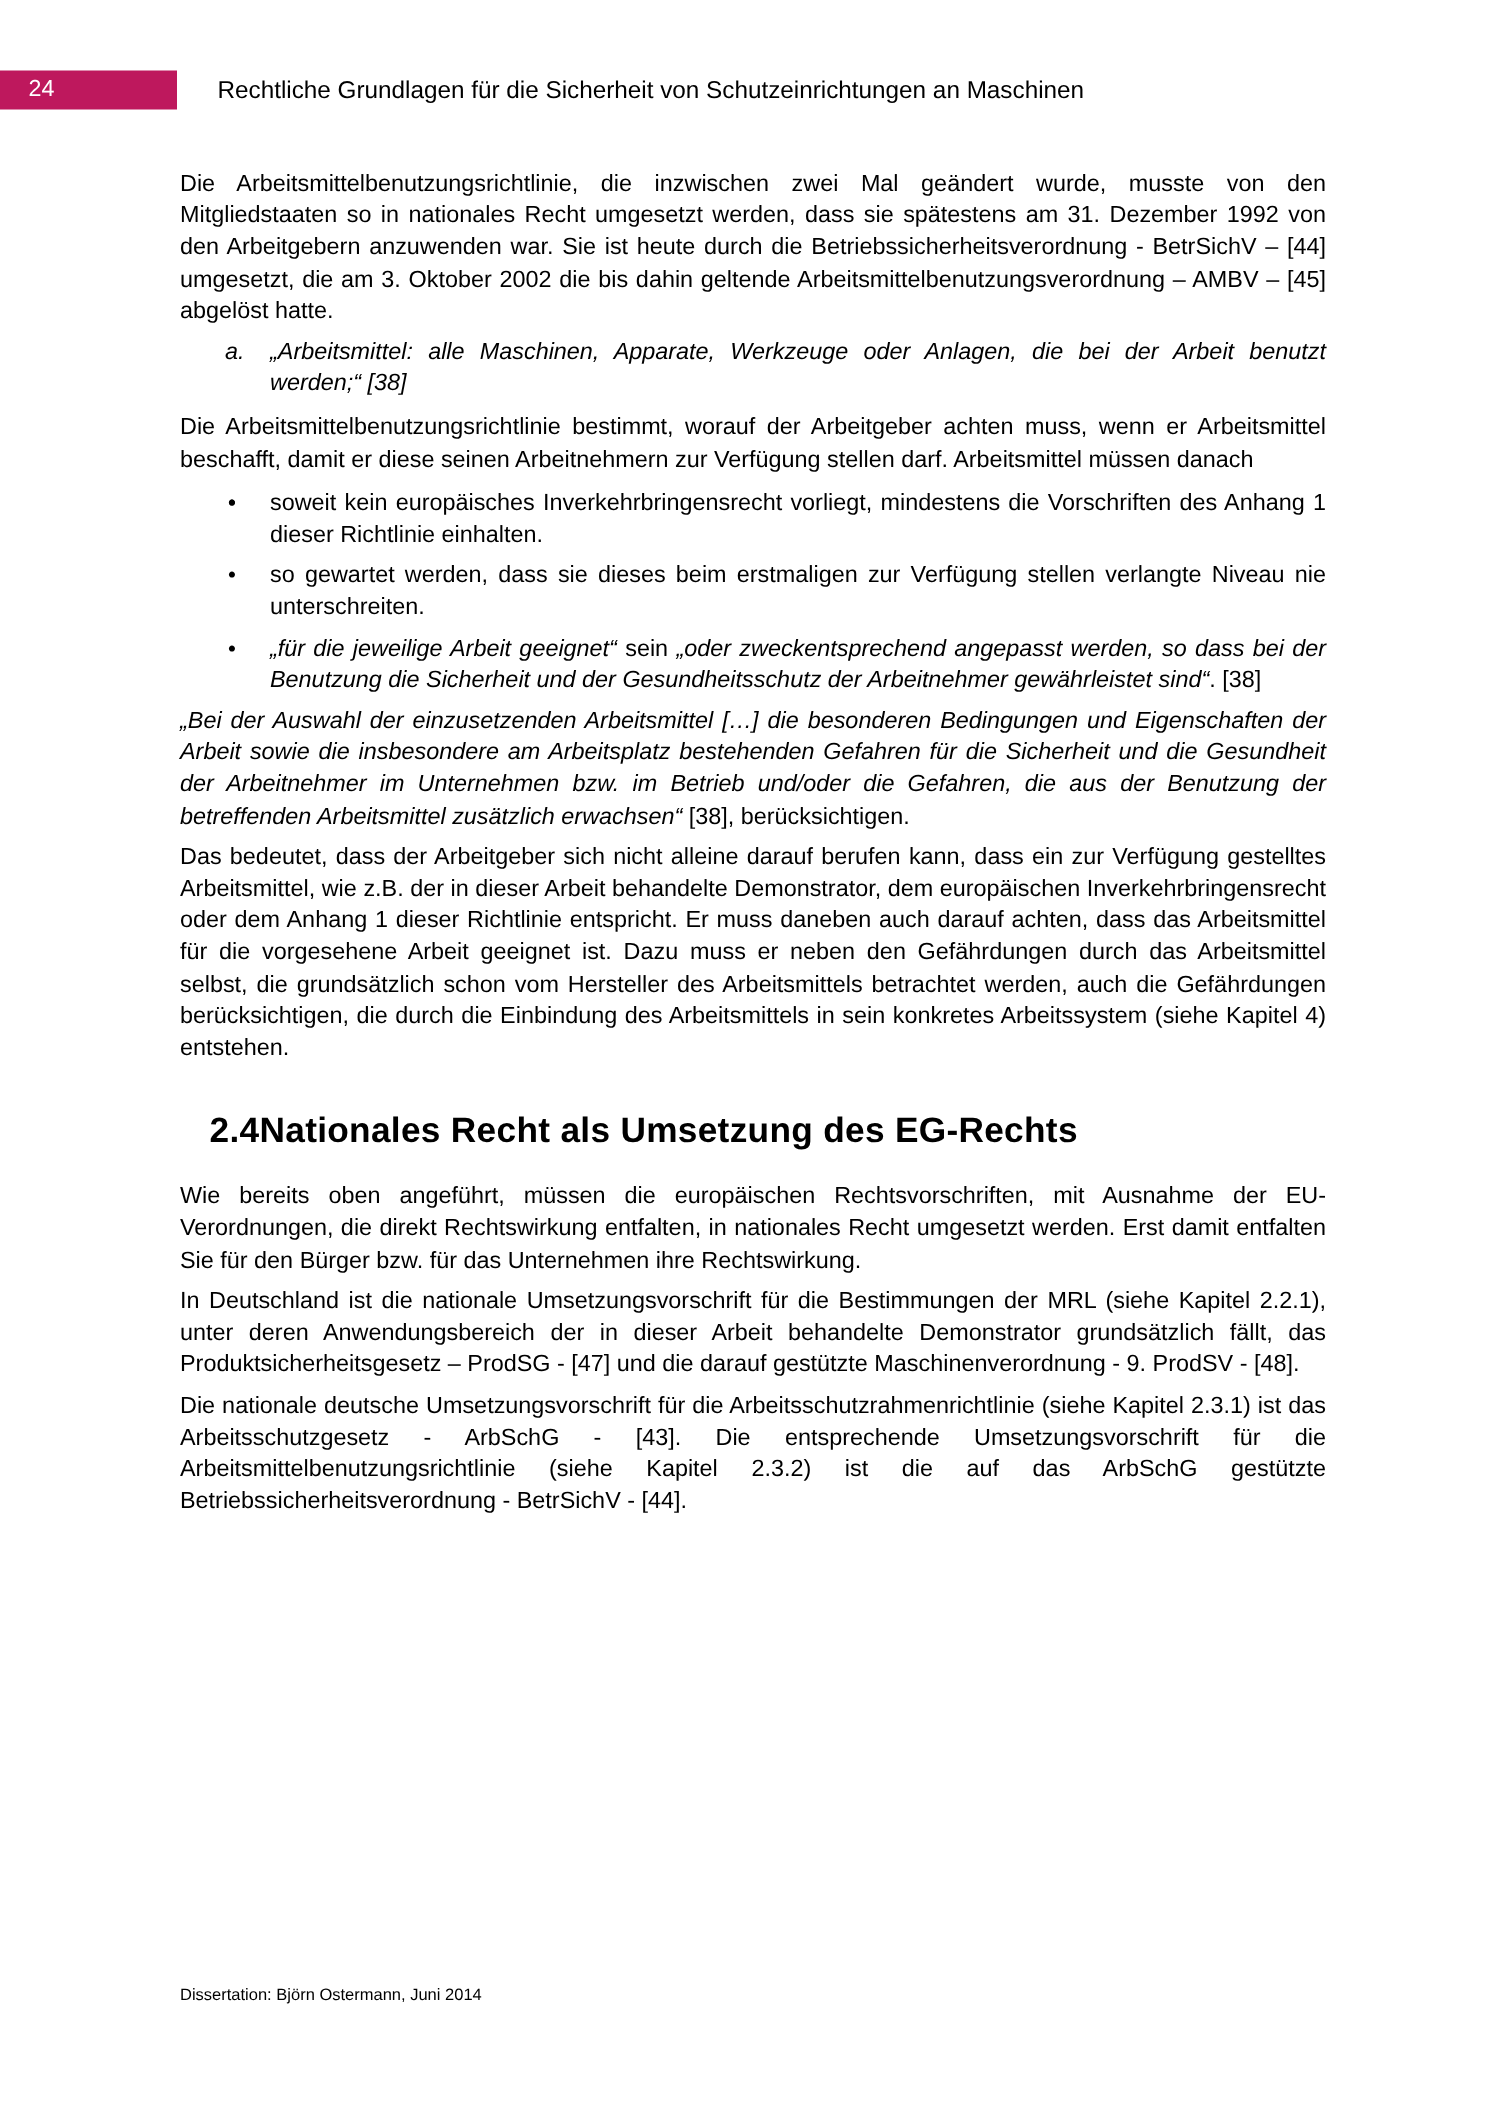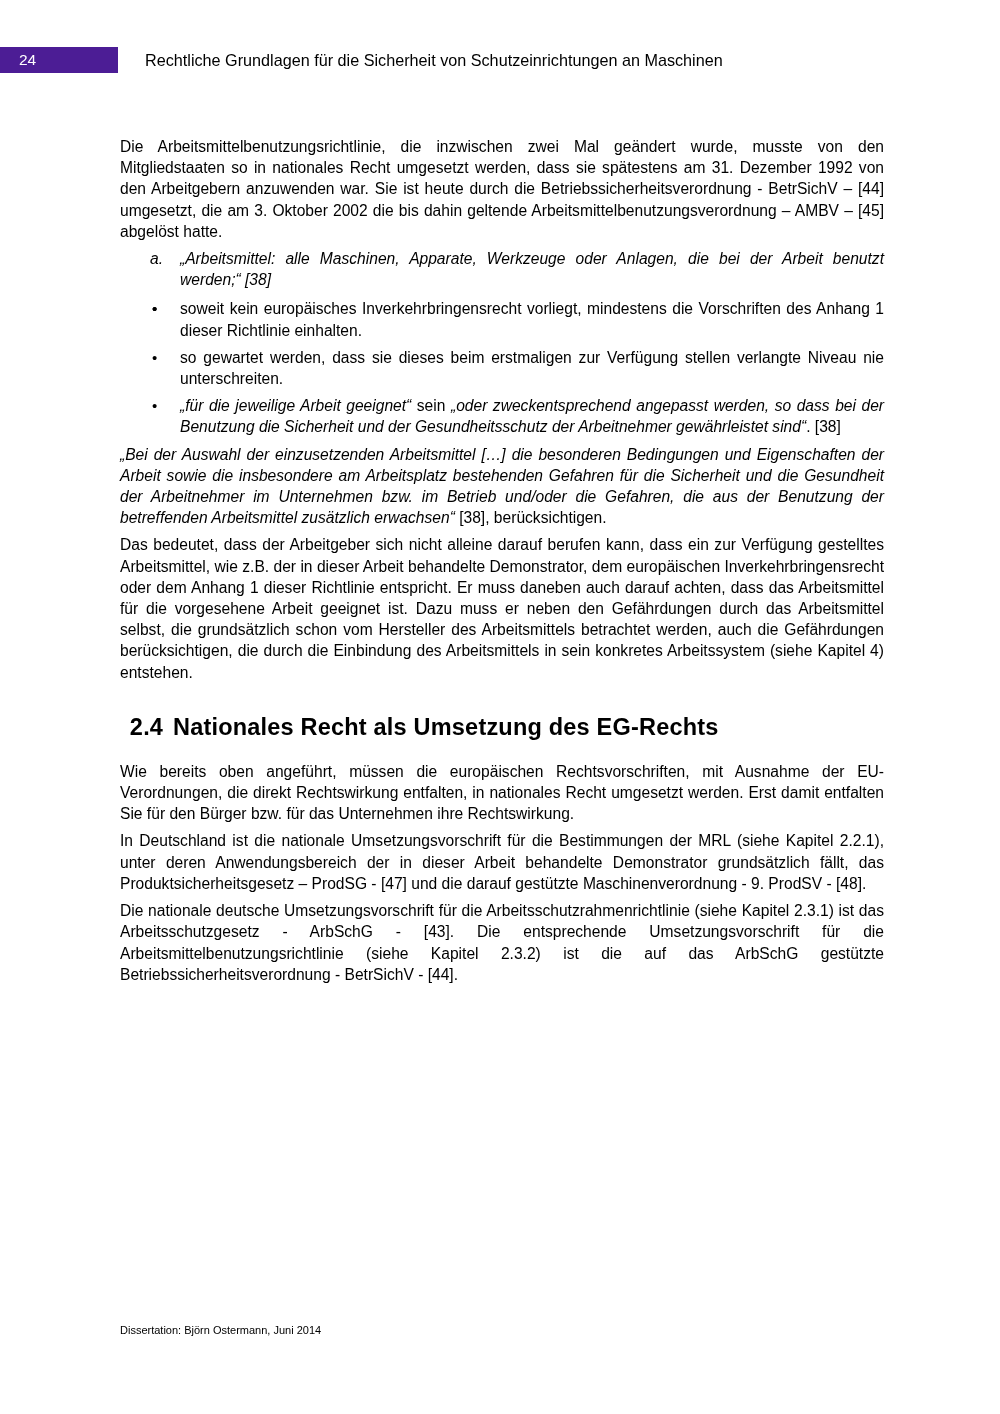--- a/index.html
+++ b/index.html
@@ -8,36 +8,35 @@
     position: relative;
     background: #ffffff;
     font-family: "Liberation Sans", sans-serif;
     color: #000000;
     overflow: hidden;
   }
   
   .pagenum-box {
     position: absolute; left: 0; top: 47px;
     width: 118px; height: 26px;
-    background: #4c1d95;
+    background: #be185d;
     color: #ffffff;
     font-size: 15.5px; line-height: 26px;
     padding-left: 19px; box-sizing: border-box;
   }
   .header-title {
     position: absolute; left: 145px; top: 51px;
     font-size: 16.2px; white-space: nowrap;
   }
   
   .content {
     position: absolute; left: 120px; top: 112px;
     width: 764px;
     font-size: 15.6px; line-height: 21.2px;
     text-align: justify;
-    margin-top: 24px;
   }
   .content p { margin: 0 0 6px 0; }
   .italic { font-style: italic; }
   
   .list-a {
     position: relative; padding-left: 60px;
     font-style: italic;
     margin: 2px 0 8px 0;
   }
   .list-a .marker { position: absolute; left: 30px; font-style: italic; }
@@ -49,21 +48,21 @@
   }
   .bullet .dot {
     position: absolute; left: 32px; top: 0;
     font-size: 15px; font-style: normal;
   }
   
   h2.section {
     display: flex;
     font-size: 23.5px; font-weight: bold;
     margin: 30px 0 20px 0;
-    text-align: center; line-height: 28px;
+    text-align: right; line-height: 28px;
     letter-spacing: 0.2px;
   }
   h2.section .h2-num { width: 53px; flex: none; }
   
   .footer {
     position: absolute; left: 120px; top: 1324px;
     font-size: 11px;
   }
 </style>
 </head>
@@ -78,20 +77,21 @@
 
   <p>Die Arbeitsmittelbenutzungsrichtlinie, die inzwischen zwei Mal geändert wurde, musste von den Mitgliedstaaten so in nationales Recht umgesetzt werden, dass sie spätestens am 31. Dezember 1992 von den Arbeitgebern anzuwenden war. Sie ist heute durch die Betriebssicherheitsverordnung - BetrSichV – [44] umgesetzt, die am 3. Oktober 2002 die bis dahin geltende Arbeitsmittelbenutzungsverordnung – AMBV – [45] abgelöst hatte.</p>
 
 
   <div class="list-a">
     <span class="marker">a.</span>
     <span>„Arbeitsmittel: alle Maschinen, Apparate, Werkzeuge oder Anlagen, die bei der Arbeit benutzt werden;“ [38]</span>
   </div>
 
 
+  <p style="margin-bottom:8px;">Die Arbeitsmittelbenutzungsrichtlinie bestimmt, worauf der Arbeitgeber achten muss, wenn er Arbeitsmittel beschafft, damit er diese seinen Arbeitnehmern zur Verfügung stellen darf. Arbeitsmittel müssen danach</p>
 
   <div class="bullets">
     <div class="bullet">
       <span class="dot">•</span>
     </div>
     <div class="bullet">
       <span class="dot">•</span>
       <span>soweit kein europäisches Inverkehrbringensrecht vorliegt, mindestens die Vorschriften des Anhang 1 dieser Richtlinie einhalten.</span>
     </div>
     <div class="bullet">

